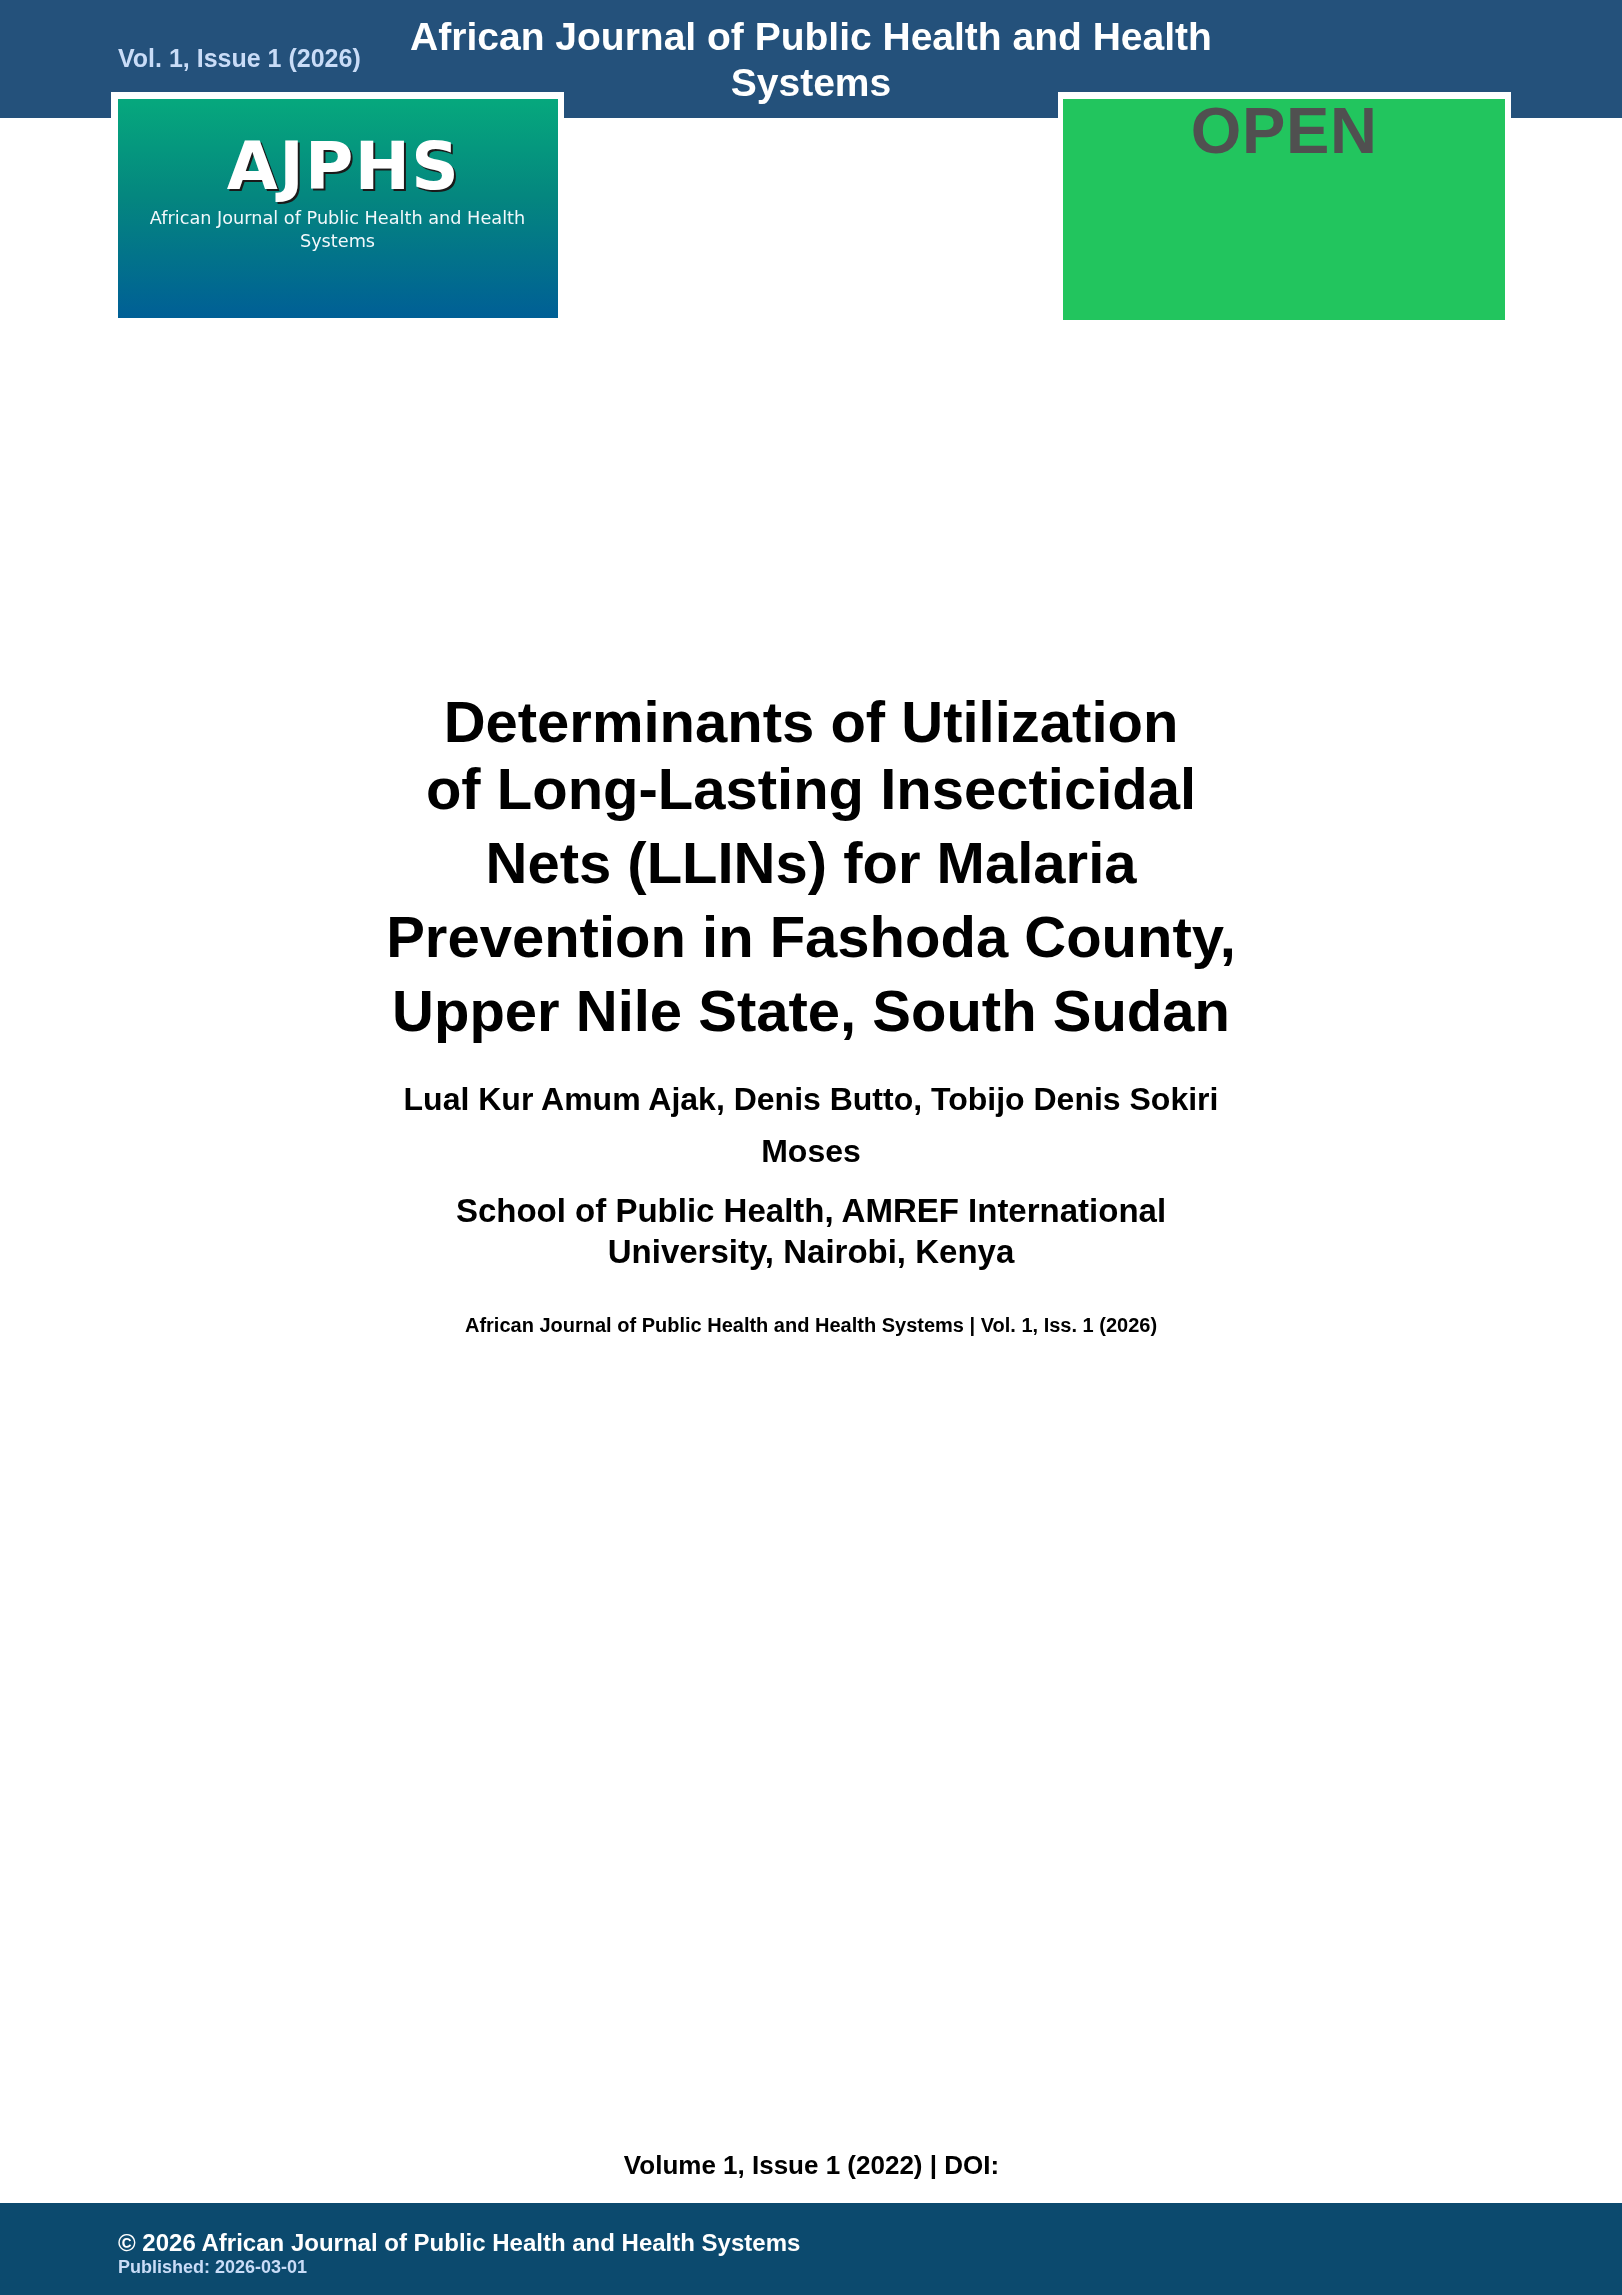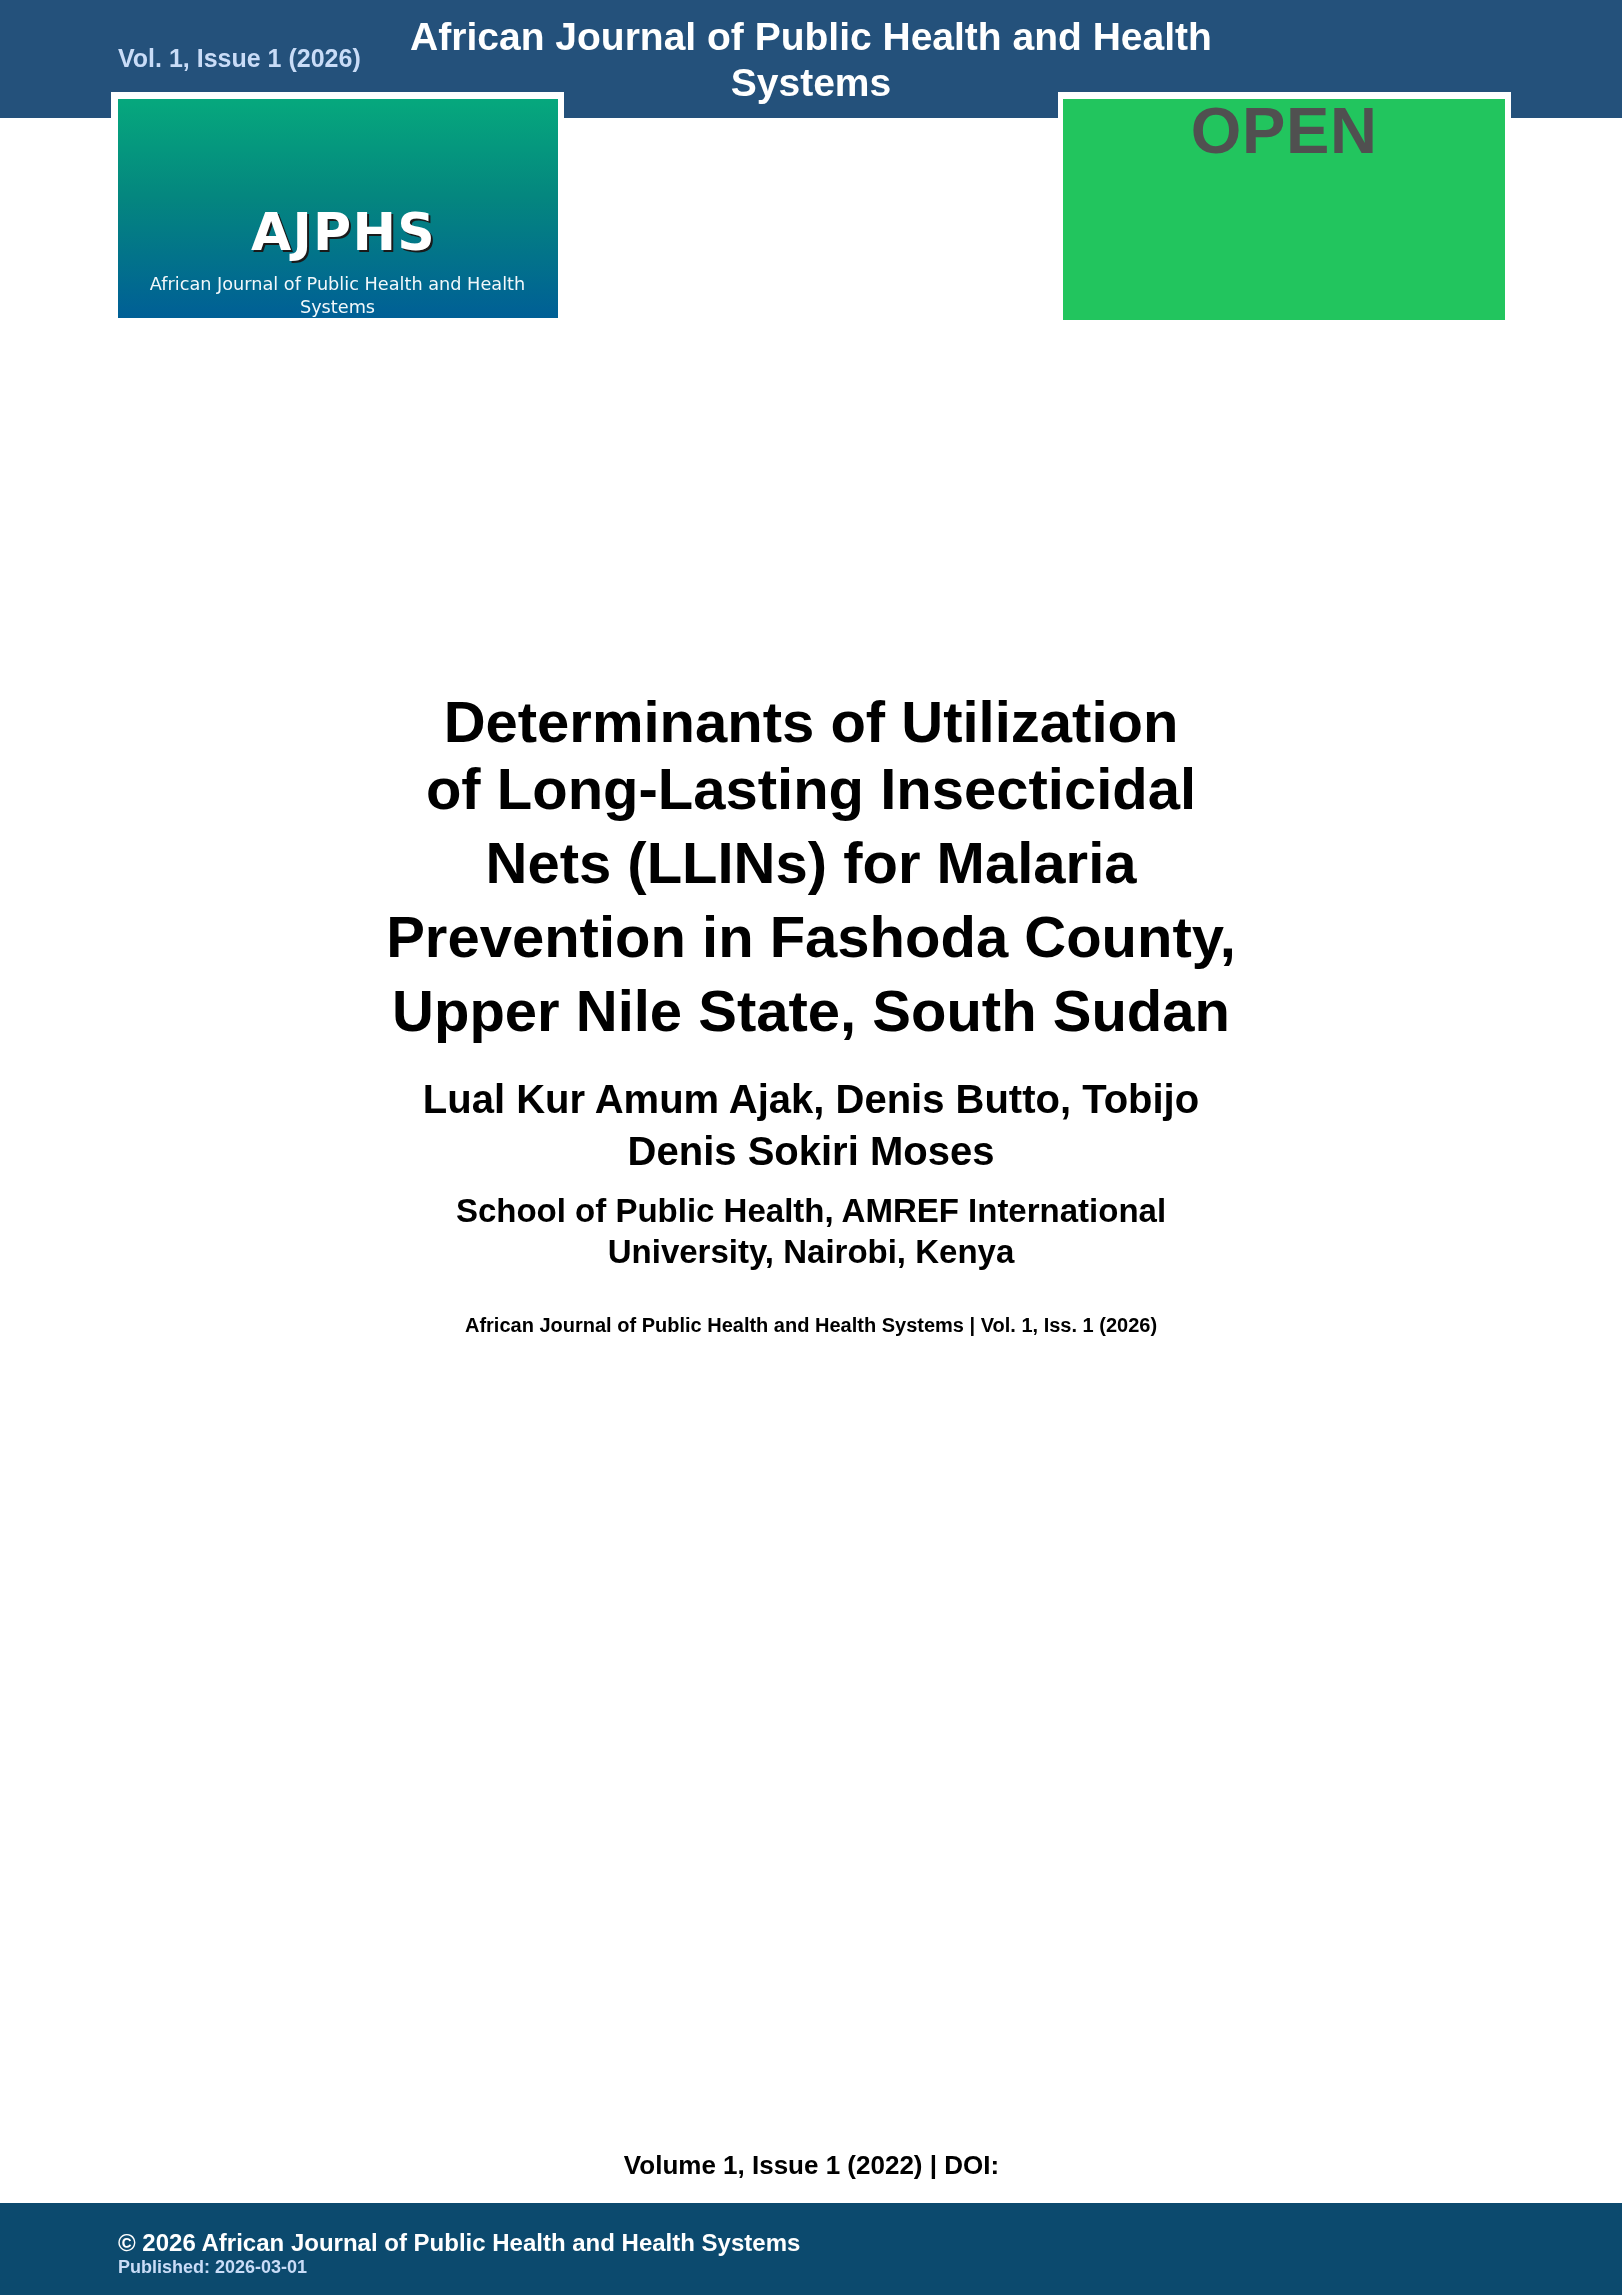--- a/index.html
+++ b/index.html
@@ -56,23 +56,23 @@
       top: 6.5px;
       width: 440px;
       height: 219px;
       background: linear-gradient(to bottom, #06a87d 0%, #04867f 45%, #005f96 100%);
       text-align: center;
       color: #ffffff;
     }
     .logo-abbrev {
       font-family: "DejaVu Sans", sans-serif;
       font-weight: bold;
-      font-size: 52px;
+      font-size: 66px;
       line-height: 71px;
-      margin-top: 98px;
+      margin-top: 32px;
       letter-spacing: 1.3px;
       text-shadow: 2px 2px 0 #1a1a1a;
       padding-left: 12px;
     }
     .logo-full {
       font-family: "DejaVu Sans", sans-serif;
       font-size: 17.7px;
       line-height: 23.6px;
       margin: 5.2px auto 0;
       width: 393px;
@@ -115,21 +115,21 @@
       font-size: 58px;
       font-weight: bold;
       line-height: 74px;
       margin: 0;
     }
     .article-title .line1 {
       display: block;
       line-height: 60px;
     }
     .authors {
-      font-size: 40px;
+      font-size: 32px;
       font-weight: bold;
       line-height: 52px;
       margin: 25px 19.6px 0;
     }
     .affiliation {
       font-size: 33px;
       font-weight: bold;
       line-height: 41px;
       margin: 13px 26px 0;
     }

